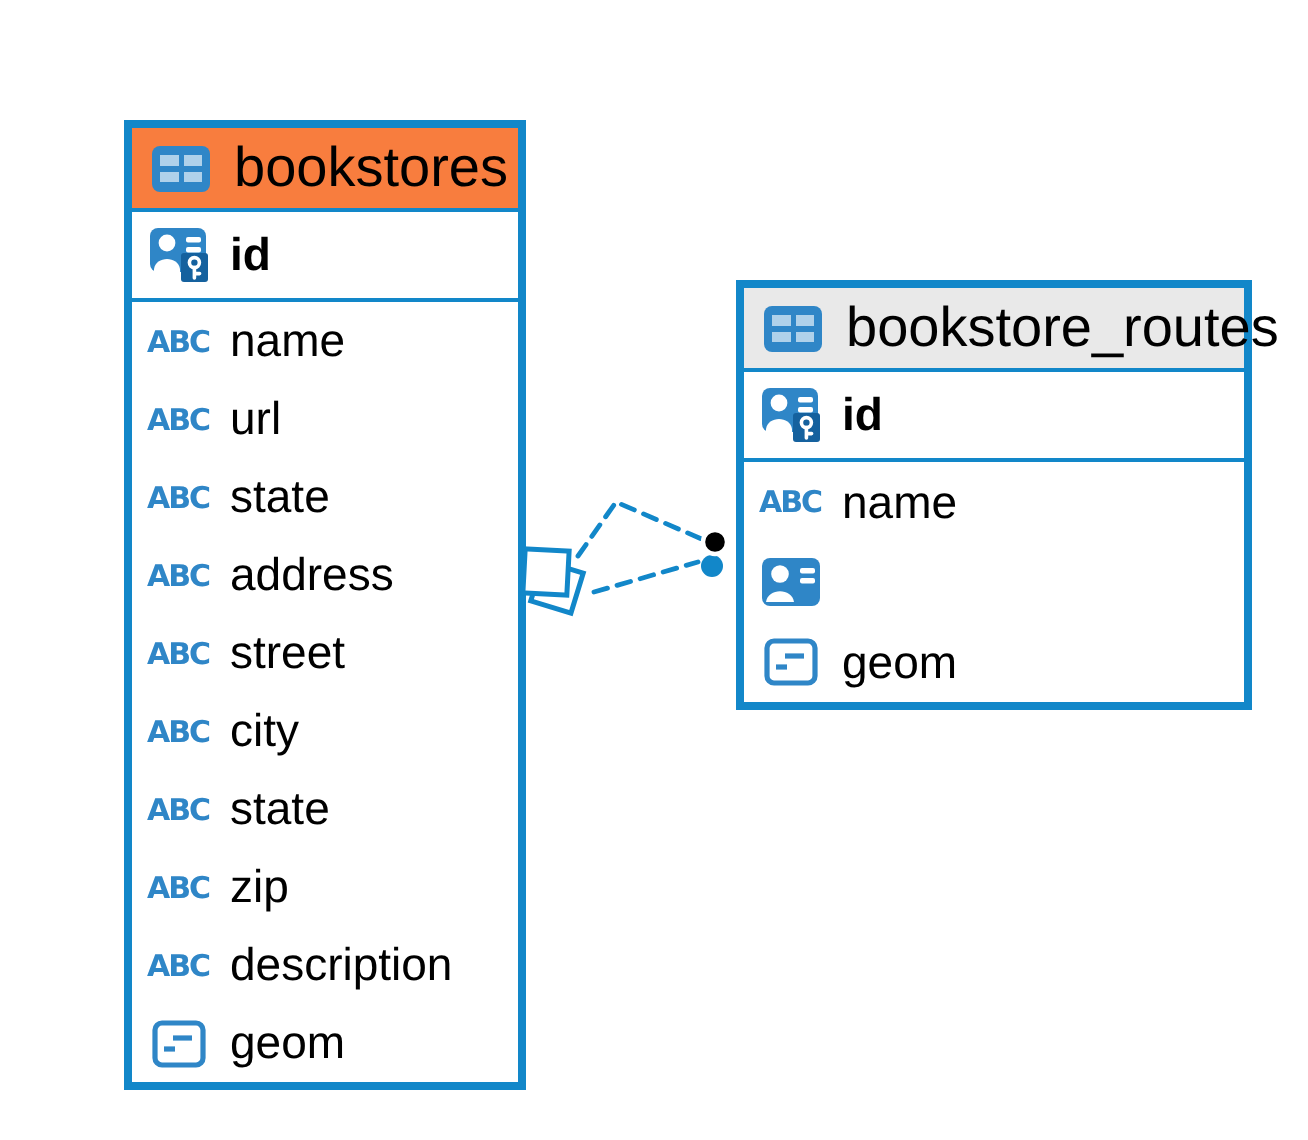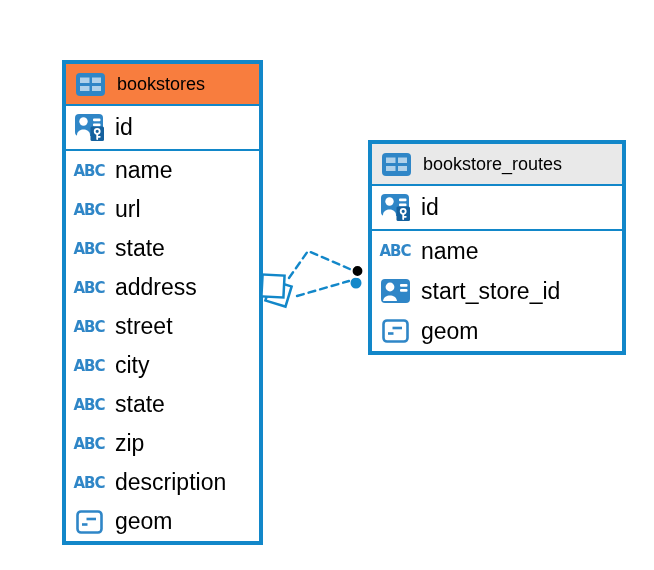--- a/index.html
+++ b/index.html
@@ -11,31 +11,31 @@
   #canvas{position:absolute;inset:0;width:654px;height:570px;}
 
   .entity-table{
     position:absolute;background:#fff;
     border:4px solid var(--accent);
     box-sizing:border-box;
   }
   .t-header{
     height:40px;display:flex;align-items:center;gap:9px;
     padding:0 8px 0 6px;border-bottom:2.5px solid var(--accent);
-    font-size:18px;white-space:nowrap;
+    font-size:28px;white-space:nowrap;
   }
   .t-header.orange{background:var(--orange);}
   .t-header.gray{background:var(--gray);}
   .col-row{
     display:flex;align-items:center;gap:8px;padding-left:5px;
     height:39px;font-size:23px;white-space:nowrap;background:#fff;
   }
   .rows-right .col-row{height:40px;}
   .pk-row{height:43px !important;border-bottom:2.5px solid var(--accent);}
-  .pk-row .col-label{font-weight:400;}
+  .pk-row .col-label{font-weight:700;}
   .icon-slot{flex:0 0 36px;display:flex;align-items:center;justify-content:center;}
   .abc-glyph{
     font-family:"DejaVu Sans", sans-serif;
     font-weight:700;font-size:15px;letter-spacing:-1px;
     color:var(--icon-blue);
   }
   .icon-card{fill:var(--icon-blue);}
   .icon-cell{fill:rgba(255,255,255,0.62);}
   .icon-white{fill:#ffffff;}
   .icon-badge{fill:var(--badge);}
@@ -191,21 +191,20 @@
         <div class="col-row">
     <span class="icon-slot">
             <svg width="29" height="24" viewBox="0 0 29 24">
     <rect class="icon-card" x="0" y="0" width="29" height="24" rx="4"></rect>
     <circle class="icon-white" cx="9" cy="8" r="4.4"></circle>
     <path class="icon-white" d="M2,22 C3,14.8 15,14.8 16,22 Z"></path>
     <rect class="icon-white" x="19" y="5" width="7.5" height="2.8" rx="1"></rect>
     <rect class="icon-white" x="19" y="10" width="7.5" height="2.8" rx="1"></rect>
   </svg>
           </span>
-    <span class="col-label">start_store_id</span>
   </div>
         <div class="col-row">
     <span class="icon-slot">
             <svg width="27" height="24" viewBox="0 0 27 24">
     <rect class="geom-outline" x="1.5" y="1.5" width="24" height="21" rx="3.5"></rect>
     <line class="geom-dash" x1="10.5" y1="9" x2="20" y2="9"></line>
     <line class="geom-dash" x1="6" y1="14.5" x2="11.5" y2="14.5"></line>
   </svg>
           </span>
     <span class="col-label">geom</span>

